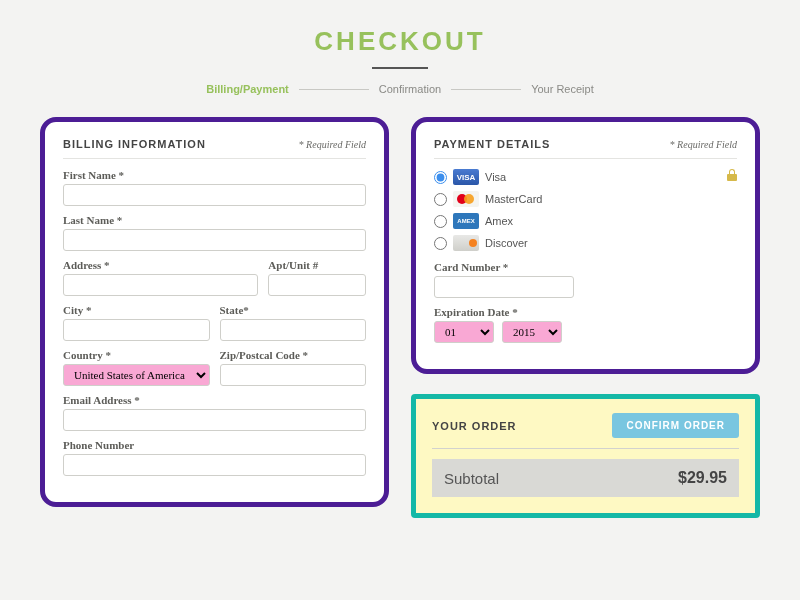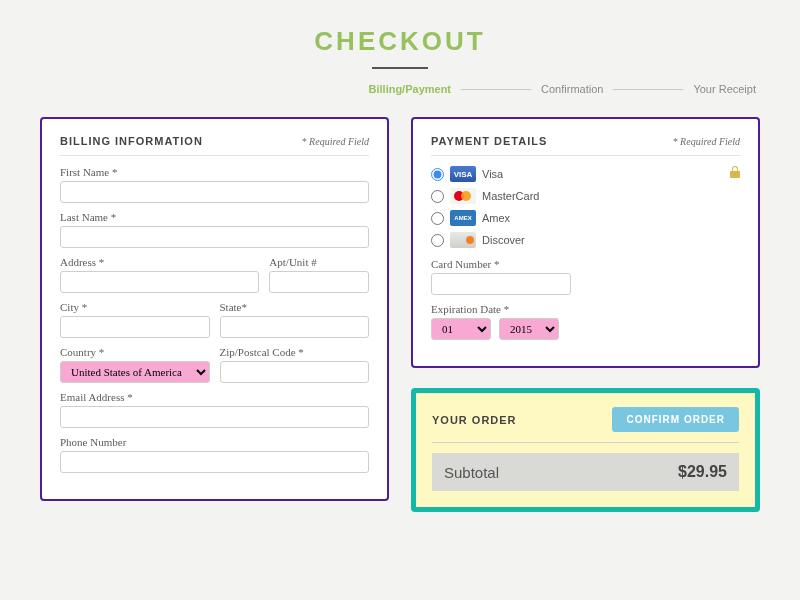--- a/index.html
+++ b/index.html
@@ -25,41 +25,41 @@
   }
   .divider {
     width: 56px;
     height: 2px;
     background: #555;
     margin: 10px auto 14px;
   }
   .steps {
     display: flex;
     align-items: center;
-    justify-content: flex-end;
+    justify-content: center;
     font-family: Arial, Helvetica, sans-serif;
     font-size: 11px;
     color: #8a8a86;
     margin-bottom: 22px;
   }
   .step { padding: 0 4px; }
   .step.active { color: #97c15c; font-weight: bold; }
   .step-line {
     width: 70px;
     height: 1px;
     background: #c8c8c4;
     margin: 0 6px;
   }
   .cols { display: flex; gap: 22px; align-items: flex-start; }
   .col-left { flex: 1; }
   .col-right { flex: 1; display: flex; flex-direction: column; gap: 20px; }
   .card {
     background: #fff;
-    border: 2px solid #4c1d95;
-    border-radius: 4px;
+    border: 5px solid #4c1d95;
+    border-radius: 16px;
     padding: 16px 18px 18px;
   }
   .card-head {
     display: flex;
     justify-content: space-between;
     align-items: baseline;
     border-bottom: 1px solid #e4e4e1;
     padding-bottom: 8px;
     margin-bottom: 10px;
   }
@@ -74,20 +74,21 @@
     font-style: italic;
     font-size: 10px;
     color: #6b6b68;
   }
   .field { margin-bottom: 8px; }
   .field label {
     display: block;
     font-size: 11px;
     color: #5c5c58;
     margin-bottom: 3px;
+    font-weight: bold;
   }
   .input, select.input {
     width: 100%;
     height: 22px;
     border: 1px solid #cfcfca;
     border-radius: 3px;
     background: #fff;
     font-size: 11px;
     padding: 0 6px;
     font-family: inherit;

